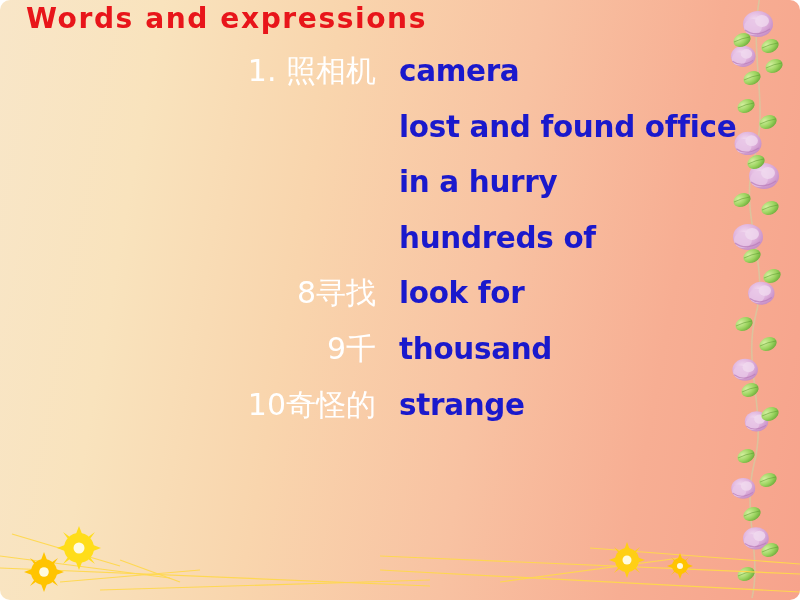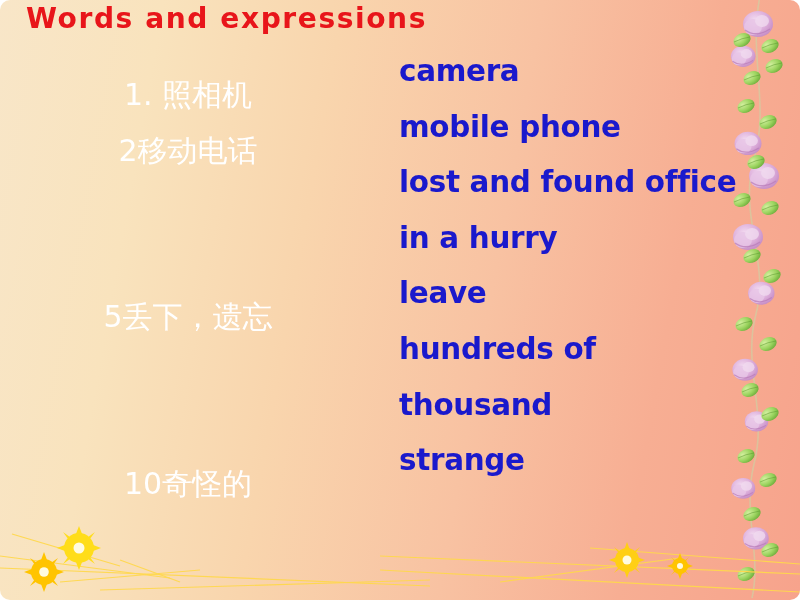--- a/index.html
+++ b/index.html
@@ -52,28 +52,27 @@
   }
   .vrow {
     position: relative;
     height: 55.6px;
   }
   .cn {
     position: absolute;
     left: 0;
     width: 376px;
     top: 0;
-    text-align: center;
+    text-align: right;
     color: #ffffff;
     font-family: "DejaVu Sans", sans-serif;
     font-size: 30px;
     font-weight: 400;
     line-height: 44px;
     white-space: nowrap;
-    margin-top: 24px;
   }
   .en {
     position: absolute;
     left: 399px;
     top: 0;
     color: #1a19cc;
     font-family: "DejaVu Sans", sans-serif;
     font-size: 30px;
     font-weight: 700;
     line-height: 44px;
@@ -116,37 +115,34 @@
 <div id="slide">
 
   <div id="title">Words  and  expressions</div>
 
   <div id="rows">
       <div class="vrow">
         <div class="cn">1. 照相机</div>
         <div class="en">camera</div>
       </div>
       <div class="vrow">
-        <div class="cn">2移动电话</div>
-        <div class="en">mobile phone</div>
-      </div>
-      <div class="vrow">
         <div class="en">lost and found office</div>
       </div>
       <div class="vrow">
         <div class="en">in a hurry</div>
       </div>
       <div class="vrow">
-        <div class="cn">5丢下，遗忘</div>
-        <div class="en">leave</div>
-      </div>
-      <div class="vrow">
         <div class="en">hundreds of</div>
       </div>
       <div class="vrow">
+        <div class="cn">8寻找</div>
+        <div class="en">look for</div>
+      </div>
+      <div class="vrow">
+        <div class="cn">9千</div>
         <div class="en">thousand</div>
       </div>
       <div class="vrow">
         <div class="cn">10奇怪的</div>
         <div class="en">strange</div>
       </div>
     </div>
 
   <svg class="deco" id="rose-vine" viewBox="0 0 92 606">
     <defs>

